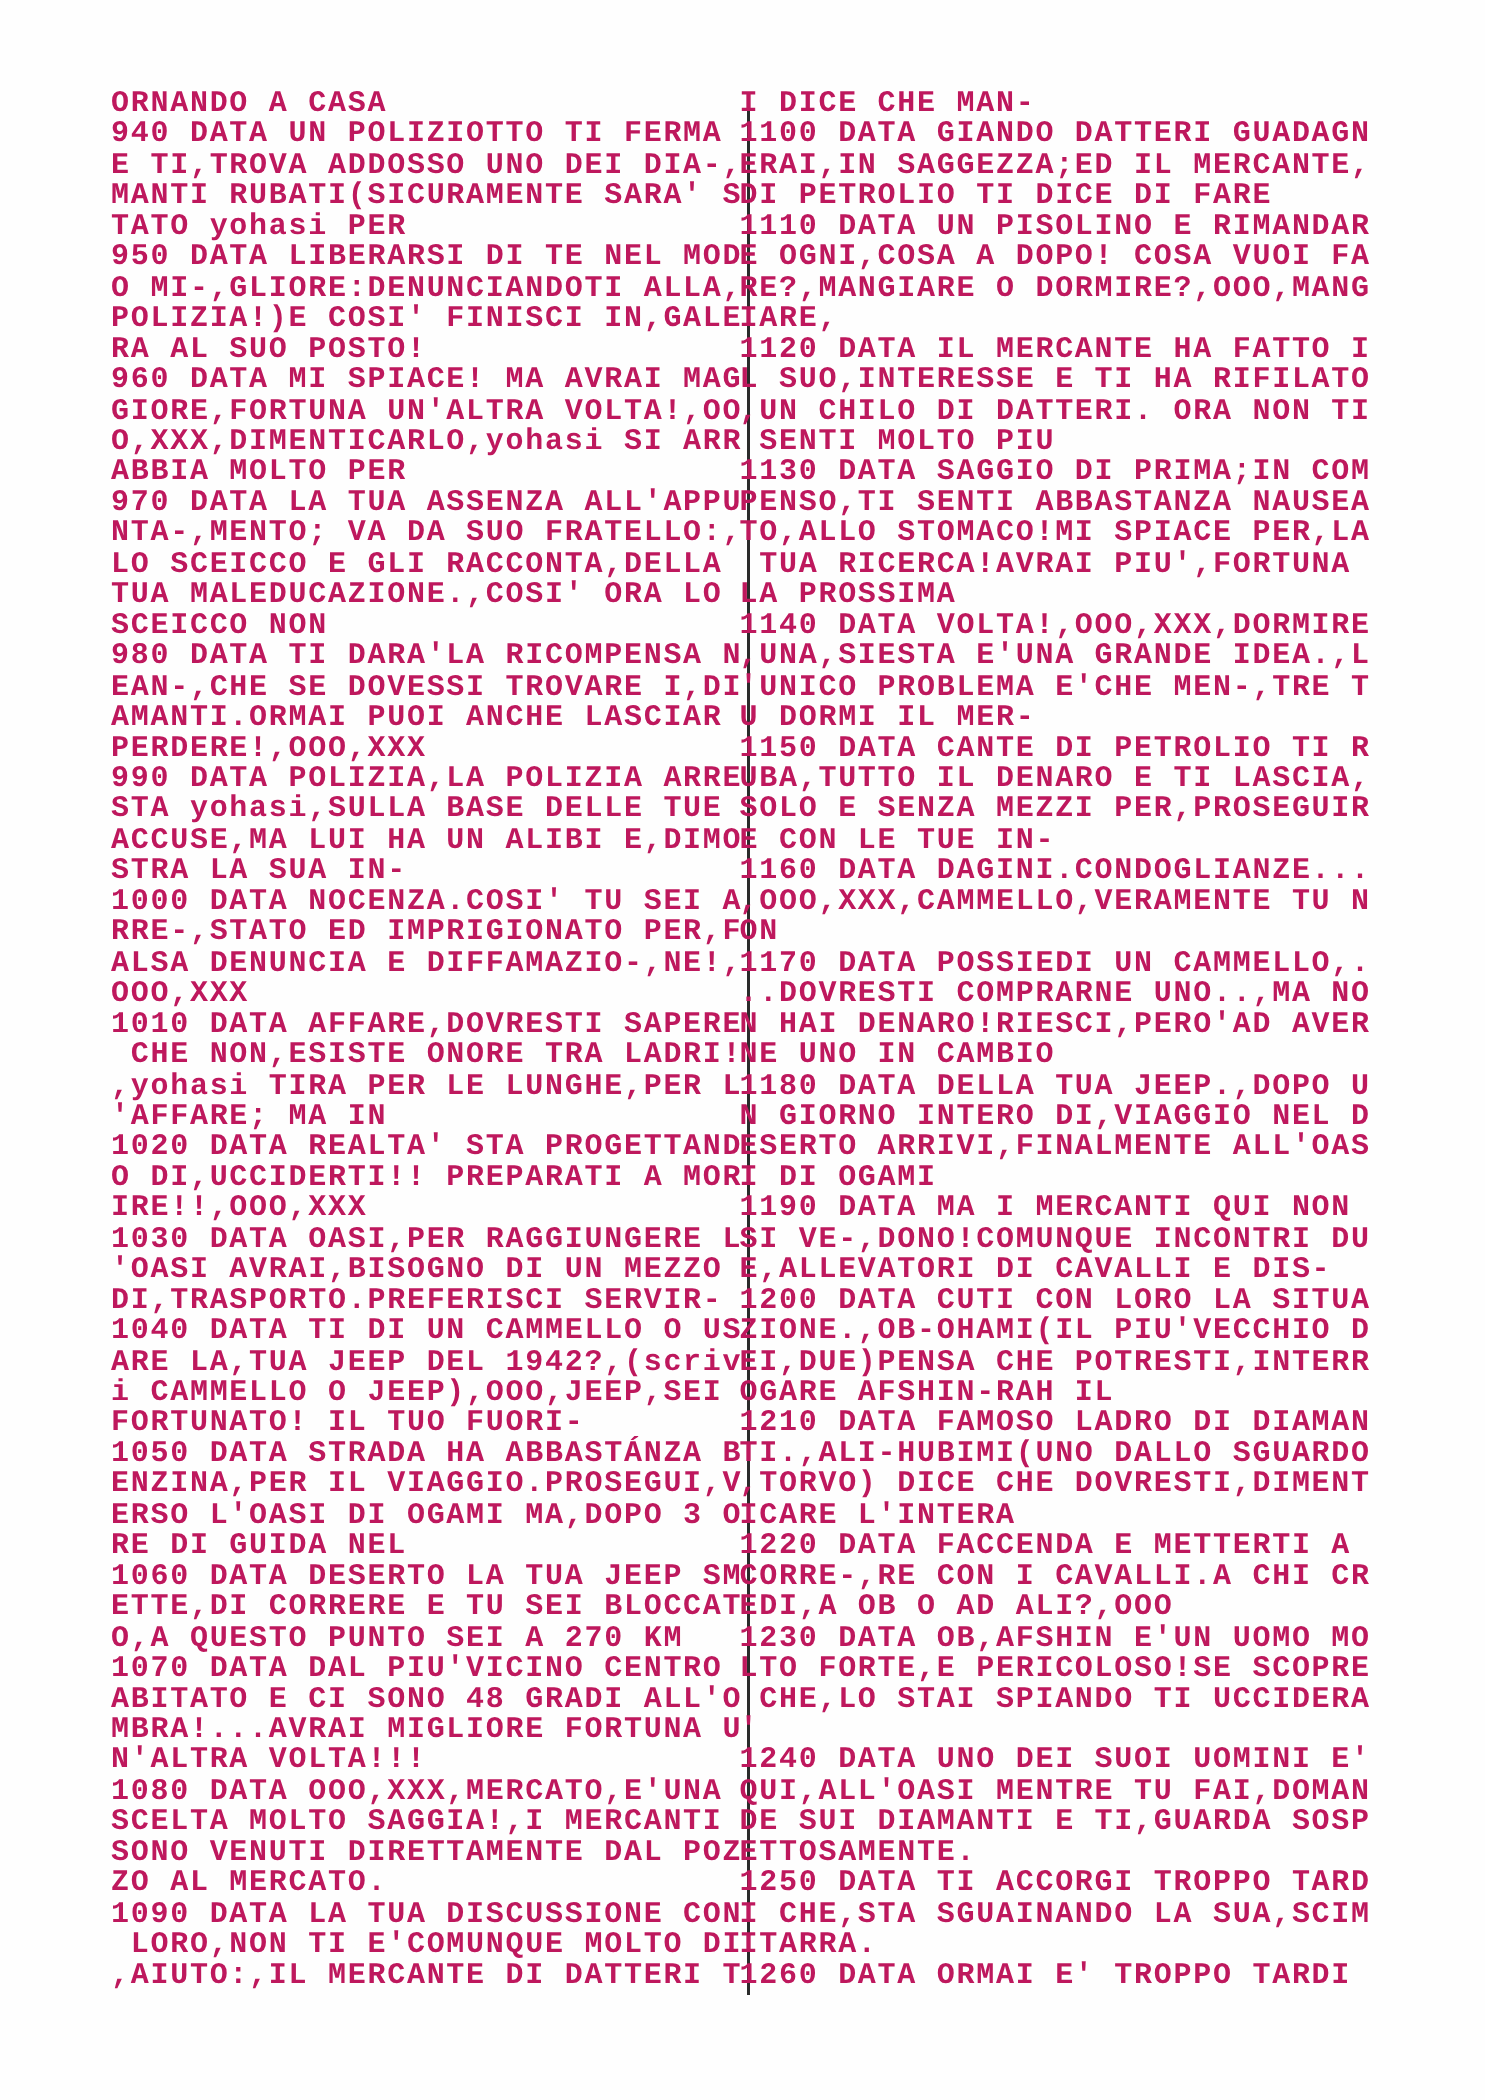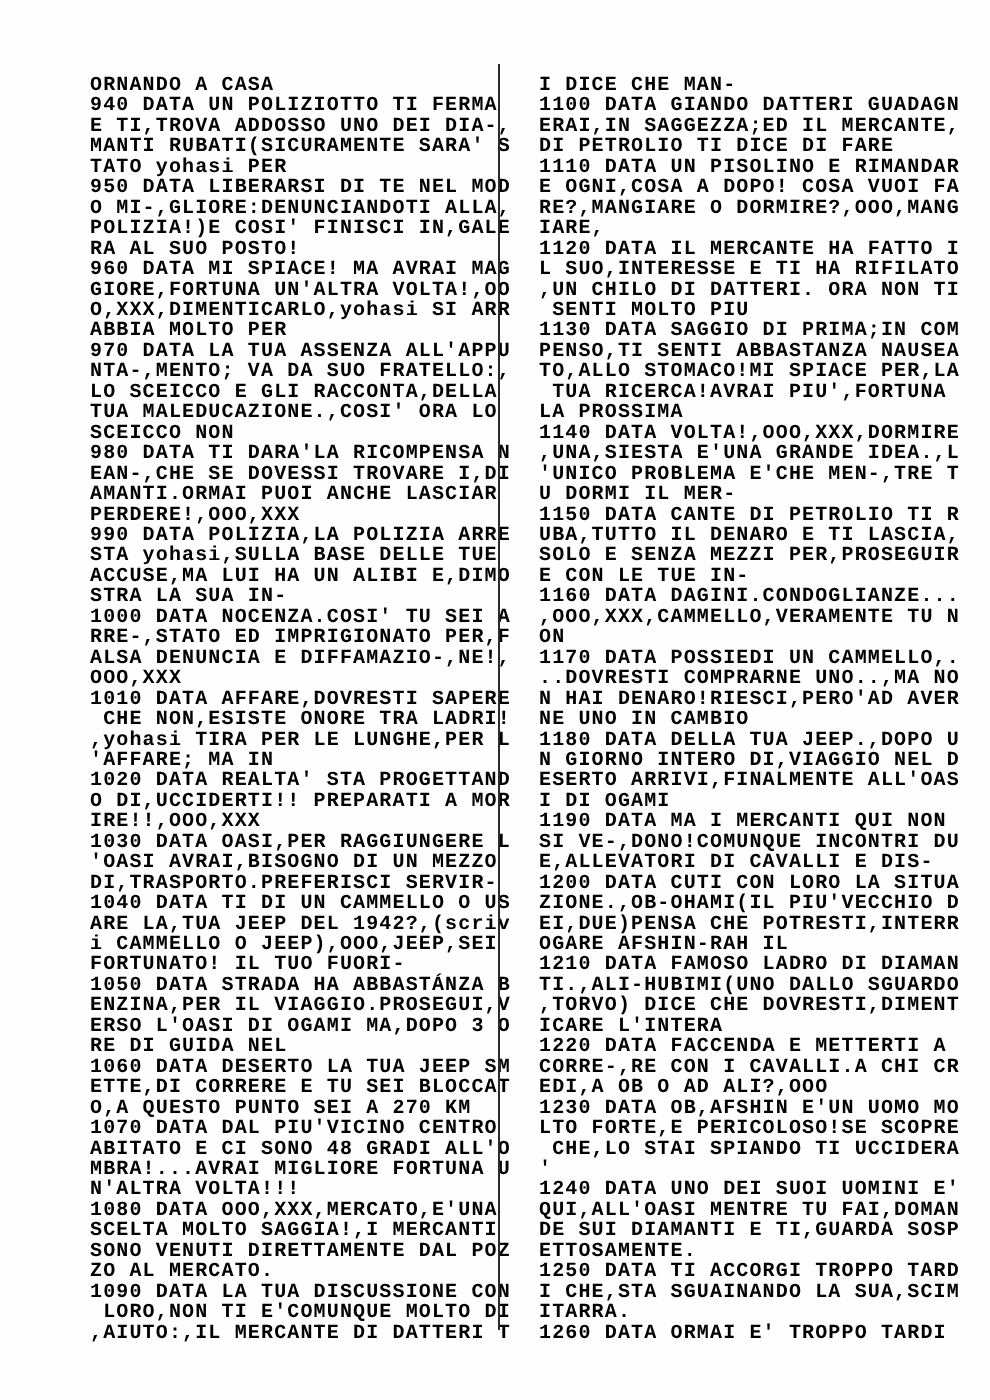--- a/index.html
+++ b/index.html
@@ -11,33 +11,33 @@
     position: relative;
     width: 990px;
     height: 1400px;
     background: #fefefe;
     overflow: hidden;
     font-family: "Liberation Mono", "DejaVu Sans Mono", monospace;
     color: #181818;
   }
   pre.col {
     position: absolute;
-    margin: 16px;
+    margin: 0;
     top: 60px;
     font-family: "Liberation Mono", "DejaVu Sans Mono", monospace;
     font-size: 20px;
     font-weight: 700;
     line-height: 20.45px;
     letter-spacing: 1.15px;
     white-space: pre;
-    color: #000000;
+    color: #be185d;
     text-rendering: geometricPrecision;
   }
   pre.col.left  { left: 74px; }
-  pre.col.right { left: 523px; }
+  pre.col.right { left: 493px; }
   .divider {
     position: absolute;
     left: 498px;
     top: 64px;
     width: 2px;
     height: 1266px;
     background: #2b2b2b;
   }
   .page-number {
     position: absolute;

